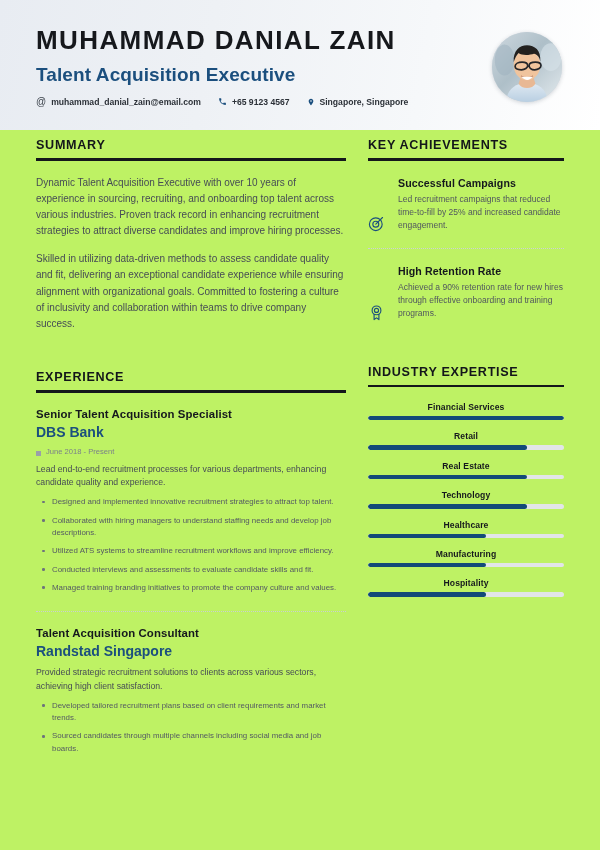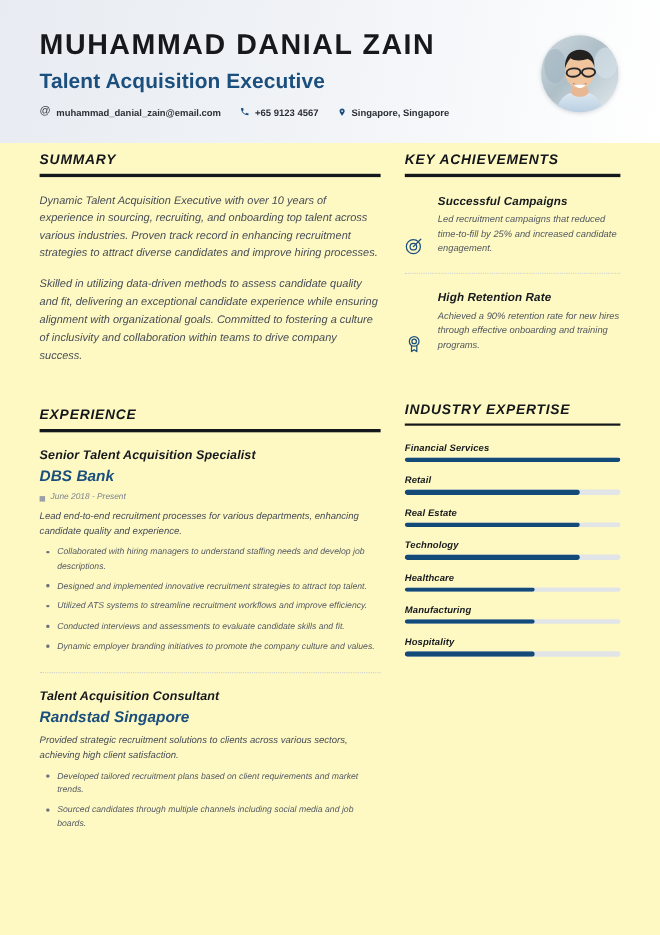--- a/index.html
+++ b/index.html
@@ -5,21 +5,21 @@
   * { margin:0; padding:0; box-sizing:border-box; }
   html, body {
     width:600px; height:850px;
     background:#ffffff;
     font-family:"Liberation Sans", sans-serif;
     -webkit-font-smoothing:antialiased;
   }
   .page {
     position:relative;
     width:600px; height:850px;
-    background:#fef9c3;
+    background:#bef264;
     overflow:hidden;
   }
 
   
   .header {
     position:relative;
     height:130px;
     background:linear-gradient(100deg,#e8ecf2 0%,#eef1f5 35%,#f6f8fa 70%,#ffffff 100%);
     padding:26px 36px 0 36px;
   }
@@ -60,21 +60,20 @@
     background:#cdd6de;
     box-shadow:0 1px 4px rgba(40,55,75,.22);
   }
   .photo svg { display:block; width:100%; height:100%; }
 
   
   .body {
     display:flex;
     padding:8px 36px 0 36px;
     gap:22px;
-    font-style:italic;
   }
   .col-left  { width:310px; flex:none; }
   .col-right { width:196px; flex:none; }
 
   .sec-title {
     font-size:12.6px;
     font-weight:700;
     letter-spacing:.7px;
     color:#13161a;
     text-transform:uppercase;
@@ -174,21 +173,21 @@
     color:#51575f;
   }
   .ach-sep {
     margin:16px 0 16px 0;
     border-top:1px dotted #ccd1d7;
   }
 
   
   .ind-head { margin-top:44px; }
   .skills { margin-top:15px; }
-  .skill { margin-bottom:11px; }
+  .skill { margin-bottom:11px;text-align:center; }
   .skill-name {
     font-size:8.6px;
     font-weight:700;
     color:#15181d;
     letter-spacing:.1px;
   }
   .skill-track {
     margin-top:4px;
     height:4.4px;
     border-radius:3px;
@@ -287,25 +286,25 @@
 
         <div class="job">
           <div class="job-title">Senior Talent Acquisition Specialist</div>
           <div class="job-company">DBS Bank</div>
           <div class="job-date">
             <span class="cal-ico"></span>
             <span>June 2018 - Present</span>
           </div>
           <div class="job-desc">Lead end-to-end recruitment processes for various departments, enhancing candidate quality and experience.</div>
           <ul class="job-points">
+            <li>Designed and implemented innovative recruitment strategies to attract top talent.</li>
             <li>Collaborated with hiring managers to understand staffing needs and develop job descriptions.</li>
-            <li>Designed and implemented innovative recruitment strategies to attract top talent.</li>
             <li>Utilized ATS systems to streamline recruitment workflows and improve efficiency.</li>
             <li>Conducted interviews and assessments to evaluate candidate skills and fit.</li>
-            <li>Dynamic employer branding initiatives to promote the company culture and values.</li>
+            <li>Managed training branding initiatives to promote the company culture and values.</li>
           </ul>
         </div>
 
         <div class="job-sep"></div>
 
         <div class="job">
           <div class="job-title">Talent Acquisition Consultant</div>
           <div class="job-company">Randstad Singapore</div>
           <div class="job-desc">Provided strategic recruitment solutions to clients across various sectors, achieving high client satisfaction.</div>
           <ul class="job-points">

